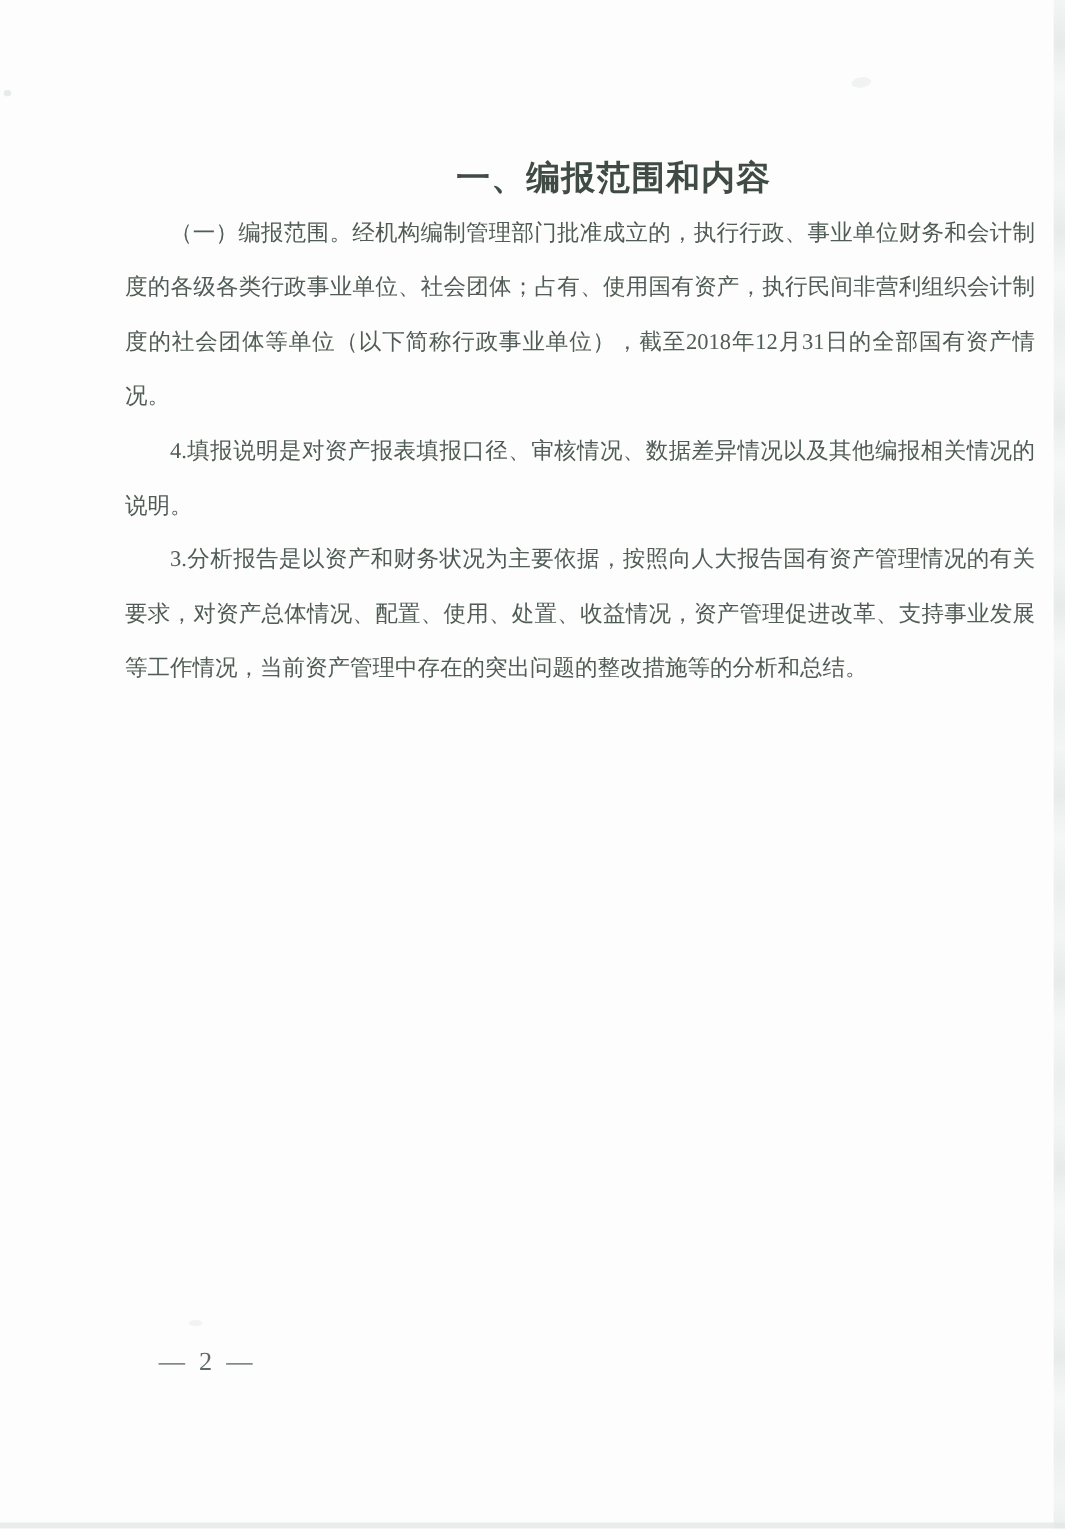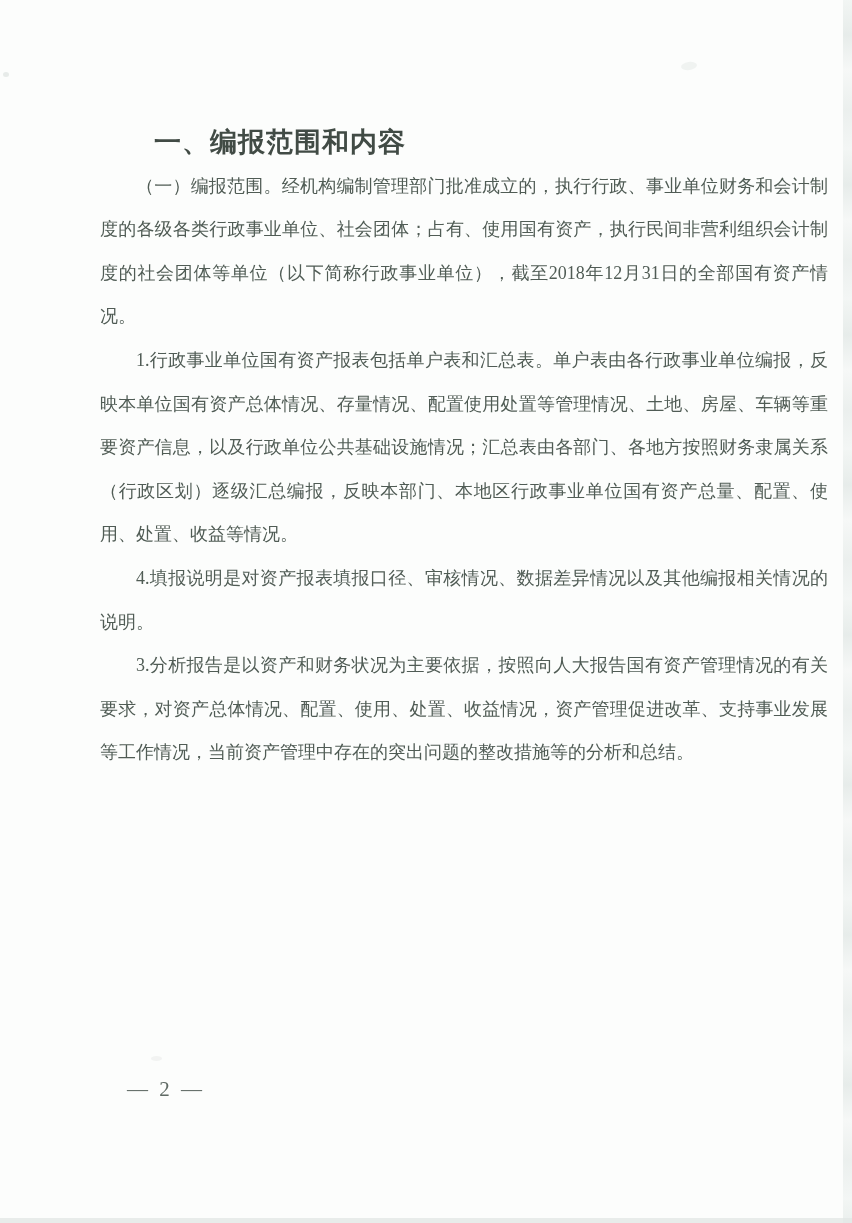--- a/index.html
+++ b/index.html
@@ -22,20 +22,21 @@
     width: 728px;
   }
   .heading {
     margin: 0;
     font-size: 27px;
     line-height: 43.6px;
     font-weight: bold;
     text-indent: 2em;
     color: #414b45;
     letter-spacing: 1px;
+    text-align: center;
   }
   .para {
     margin: 0;
     font-size: 18px;
     line-height: 43.6px;
     text-indent: 2em;
     text-align: justify;
     text-justify: inter-ideograph;
     color: #505c55;
     letter-spacing: 0px;
@@ -86,21 +87,20 @@
 <body>
 
 <div class="page">
 
   <div class="content">
     <h1 class="heading">一、编报范围和内容</h1>
 
     <p class="para">（一）编报范围。经机构编制管理部门批准成立的，执行行政、事业单位财务和会计制度的各级各类行政事业单位、社会团体；占有、使用国有资产，执行民间非营利组织会计制度的社会团体等单位（以下简称行政事业单位），截至2018年12月31日的全部国有资产情况。</p>
 
 
-    <p class="para">1.行政事业单位国有资产报表包括单户表和汇总表。单户表由各行政事业单位编报，反映本单位国有资产总体情况、存量情况、配置使用处置等管理情况、土地、房屋、车辆等重要资产信息，以及行政单位公共基础设施情况；汇总表由各部门、各地方按照财务隶属关系（行政区划）逐级汇总编报，反映本部门、本地区行政事业单位国有资产总量、配置、使用、处置、收益等情况。</p>
 
     <p class="para">4.填报说明是对资产报表填报口径、审核情况、数据差异情况以及其他编报相关情况的说明。</p>
 
     <p class="para">3.分析报告是以资产和财务状况为主要依据，按照向人大报告国有资产管理情况的有关要求，对资产总体情况、配置、使用、处置、收益情况，资产管理促进改革、支持事业发展等工作情况，当前资产管理中存在的突出问题的整改措施等的分析和总结。</p>
   </div>
 
   <div class="page-number">— 2 —</div>
 
   <div class="edge-right"></div>
   <div class="edge-bottom"></div>

